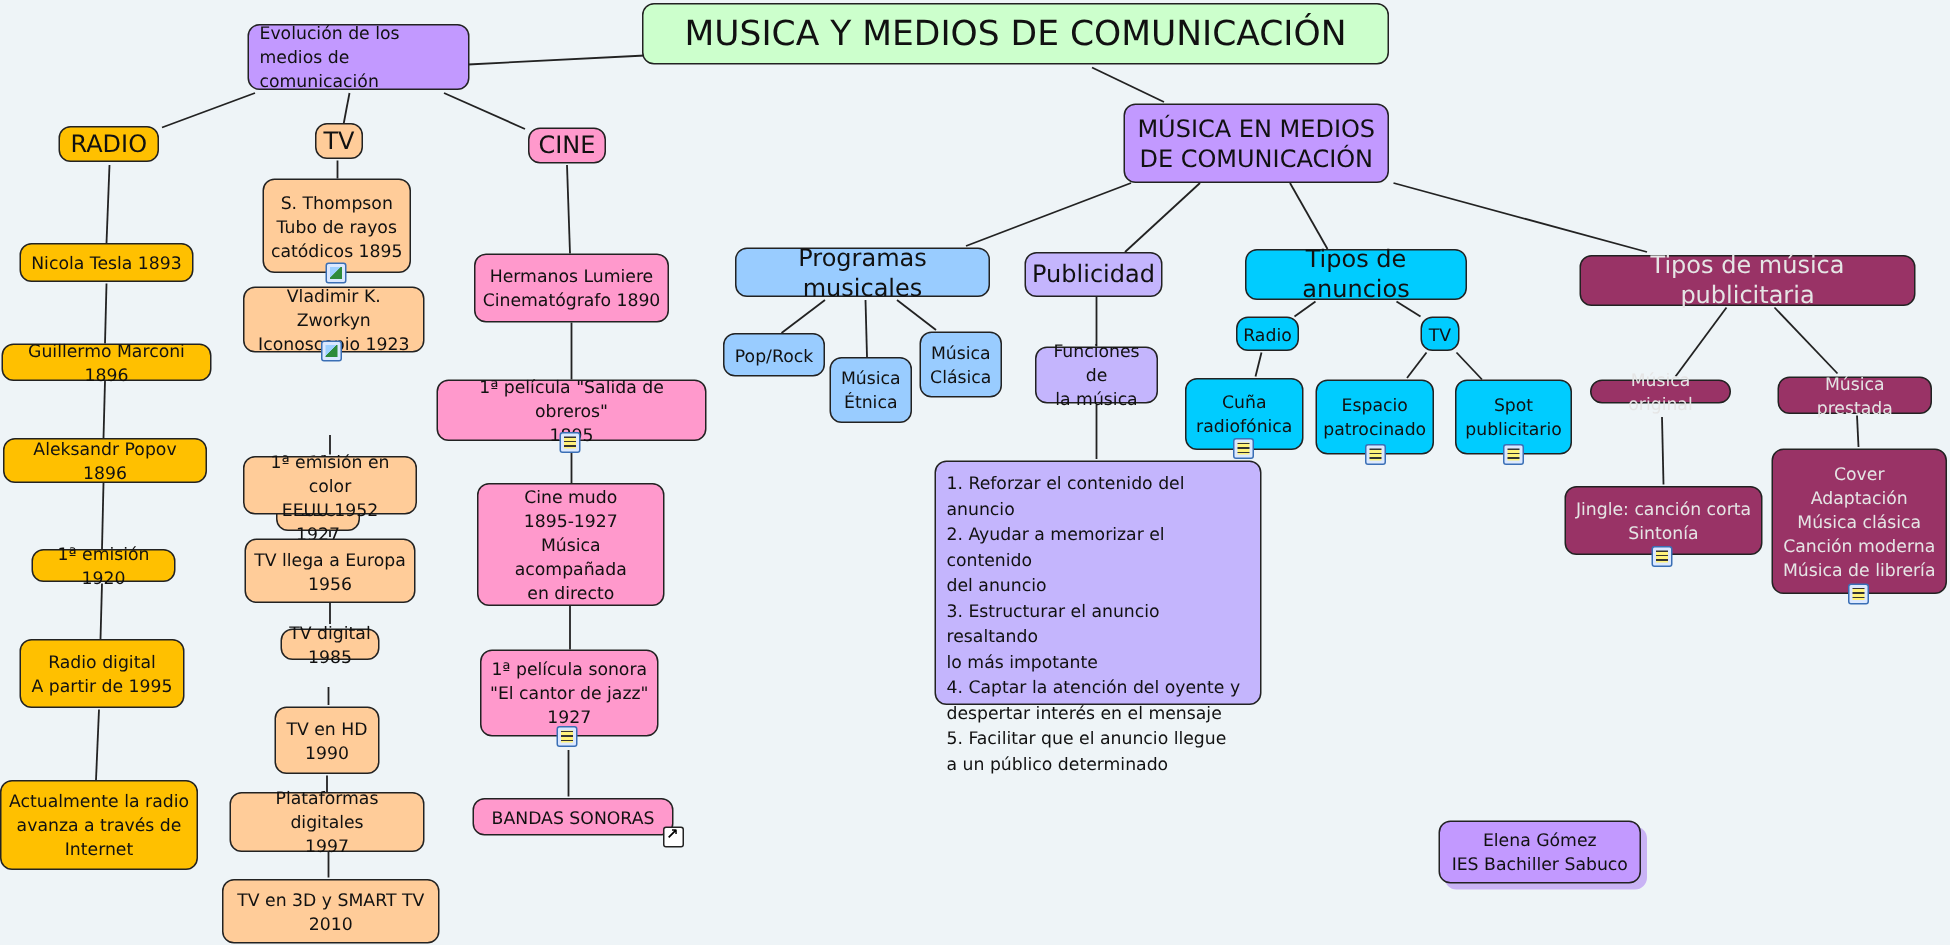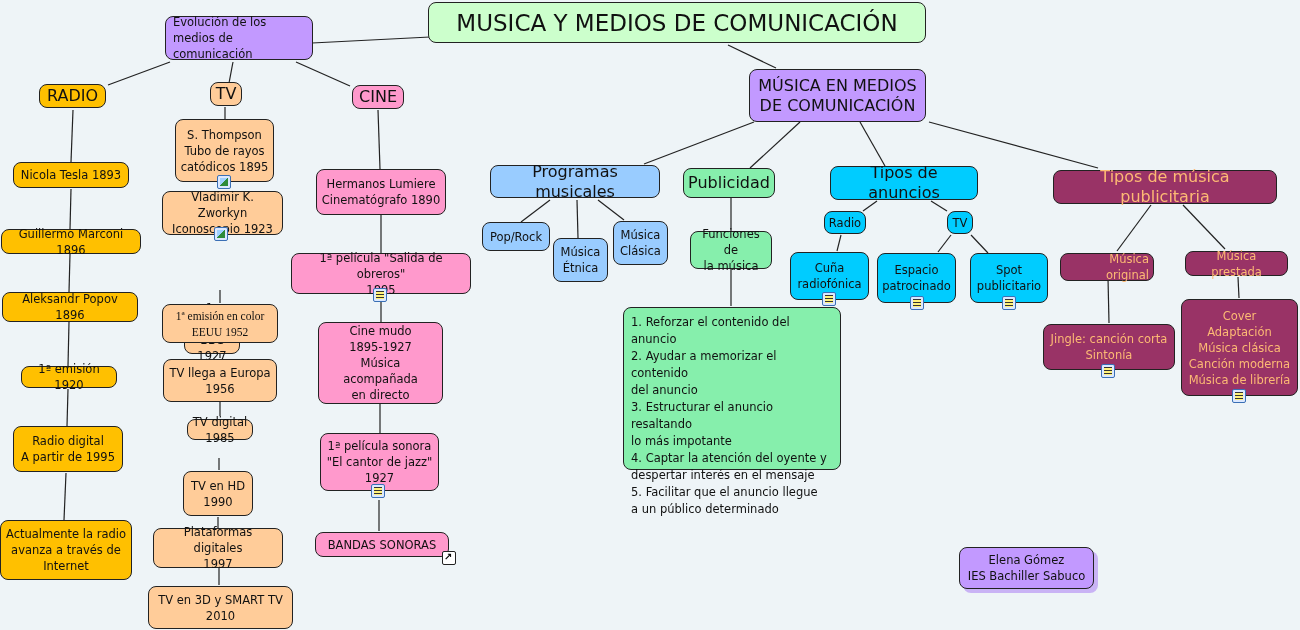--- a/index.html
+++ b/index.html
@@ -9,23 +9,23 @@
   #lines line { stroke:#222; stroke-width:1.2; }
   .node { position:absolute; box-sizing:border-box; border:1px solid #222; border-radius:8px;
           display:flex; align-items:center; justify-content:center; text-align:center;
           white-space:pre-line; font-size:11.5px; line-height:16px; padding:2px 4px; }
   .root { background:#ccffcc; font-size:23px; line-height:28px; border-radius:8px; }
   .purple { background:#c299ff; }
   .radio { background:#ffc000; }
   .tv { background:#ffcc99; }
   .cine { background:#ff99cc; }
   .blue { background:#99ccff; }
-  .cyan { background:#86efac; }
+  .cyan { background:#c4b5fd; }
   .sky { background:#00ccff; }
-  .maroon { background:#993366; color:#fdba74; }
+  .maroon { background:#993366; color:#e5e5e5; }
   .big { font-size:16px; line-height:20px; }
   .left { text-align:left; justify-content:flex-start; align-items:flex-start; padding:6px 7px; }
   .shadow { box-shadow:4px 4px 0 #c9b3f5; }
   .icon { position:absolute; width:14px; height:14px; box-sizing:border-box; border:1px solid #3a6fb5;
           background:#dbe8ff; border-radius:2px; font-size:9px; line-height:12px; text-align:center; color:#333; }
   .icon.img::before { content:""; position:absolute; left:2px; top:2px; width:8px; height:8px;
           background:linear-gradient(135deg,#9ed0ff 45%,#2e8b3a 46%); }
   .icon.doc::before { content:""; position:absolute; left:2px; top:2px; width:8px; height:8px;
           background:repeating-linear-gradient(#333 0 1px,#fff27a 1px 3px); }
   .icon.link { background:#fff; border-color:#222; }
@@ -99,21 +99,21 @@
 
 <div class="node tv" style="left:175px;top:119px;width:99px;height:63px;"><span>S. Thompson
 Tubo de rayos
 catódicos 1895</span></div>
 <span class="icon img" style="left:217px;top:175px;"></span>
 <div class="node tv" style="left:162px;top:191px;width:121px;height:44px;"><span>Vladimir K. Zworkyn
 Iconoscopio 1923</span></div>
 <span class="icon img" style="left:214px;top:227px;"></span>
 <div class="node tv" style="left:184px;top:262px;width:56px;height:44px;margin-top:48px;"><span>1ª emisión
 BBC 1927</span></div>
-<div class="node tv" style="left:162px;top:304px;width:116px;height:39px;font-family:Liberation Serif, serif;"><span>1ª emisión en color
+<div class="node tv" style="left:162px;top:304px;width:116px;height:39px;"><span>1ª emisión en color
 EEUU 1952</span></div>
 <div class="node tv" style="left:163px;top:359px;width:114px;height:43px;"><span>TV llega a Europa
 1956</span></div>
 <div class="node tv" style="left:187px;top:419px;width:66px;height:21px;"><span>TV digital
 1985</span></div>
 <div class="node tv" style="left:183px;top:471px;width:70px;height:45px;"><span>TV en HD
 1990</span></div>
 <div class="node tv" style="left:153px;top:528px;width:130px;height:40px;"><span>Plataformas digitales
 1997</span></div>
 <div class="node tv" style="left:148px;top:586px;width:145px;height:43px;"><span>TV en 3D y SMART TV
@@ -165,21 +165,21 @@
 radiofónica</span></div>
 <span class="icon doc" style="left:822px;top:292px;"></span>
 <div class="node sky" style="left:877px;top:253px;width:79px;height:50px;"><span>Espacio
 patrocinado</span></div>
 <span class="icon doc" style="left:910px;top:296px;"></span>
 <div class="node sky" style="left:970px;top:253px;width:78px;height:50px;"><span>Spot
 publicitario</span></div>
 <span class="icon doc" style="left:1002px;top:296px;"></span>
 
 <div class="node maroon big" style="left:1053px;top:170px;width:224px;height:34px;"><span>Tipos de música publicitaria</span></div>
-<div class="node maroon" style="left:1060px;top:253px;width:94px;height:28px;text-align:right;"><span>Música original</span></div>
+<div class="node maroon" style="left:1060px;top:253px;width:94px;height:16px;"><span>Música original</span></div>
 <div class="node maroon" style="left:1185px;top:251px;width:103px;height:25px;"><span>Música prestada</span></div>
 <div class="node maroon" style="left:1043px;top:324px;width:132px;height:46px;"><span>Jingle: canción corta
 Sintonía</span></div>
 <span class="icon doc" style="left:1101px;top:364px;"></span>
 <div class="node maroon" style="left:1181px;top:299px;width:117px;height:97px;"><span>Cover
 Adaptación
 Música clásica
 Canción moderna
 Música de librería</span></div>
 <span class="icon doc" style="left:1232px;top:389px;"></span>

